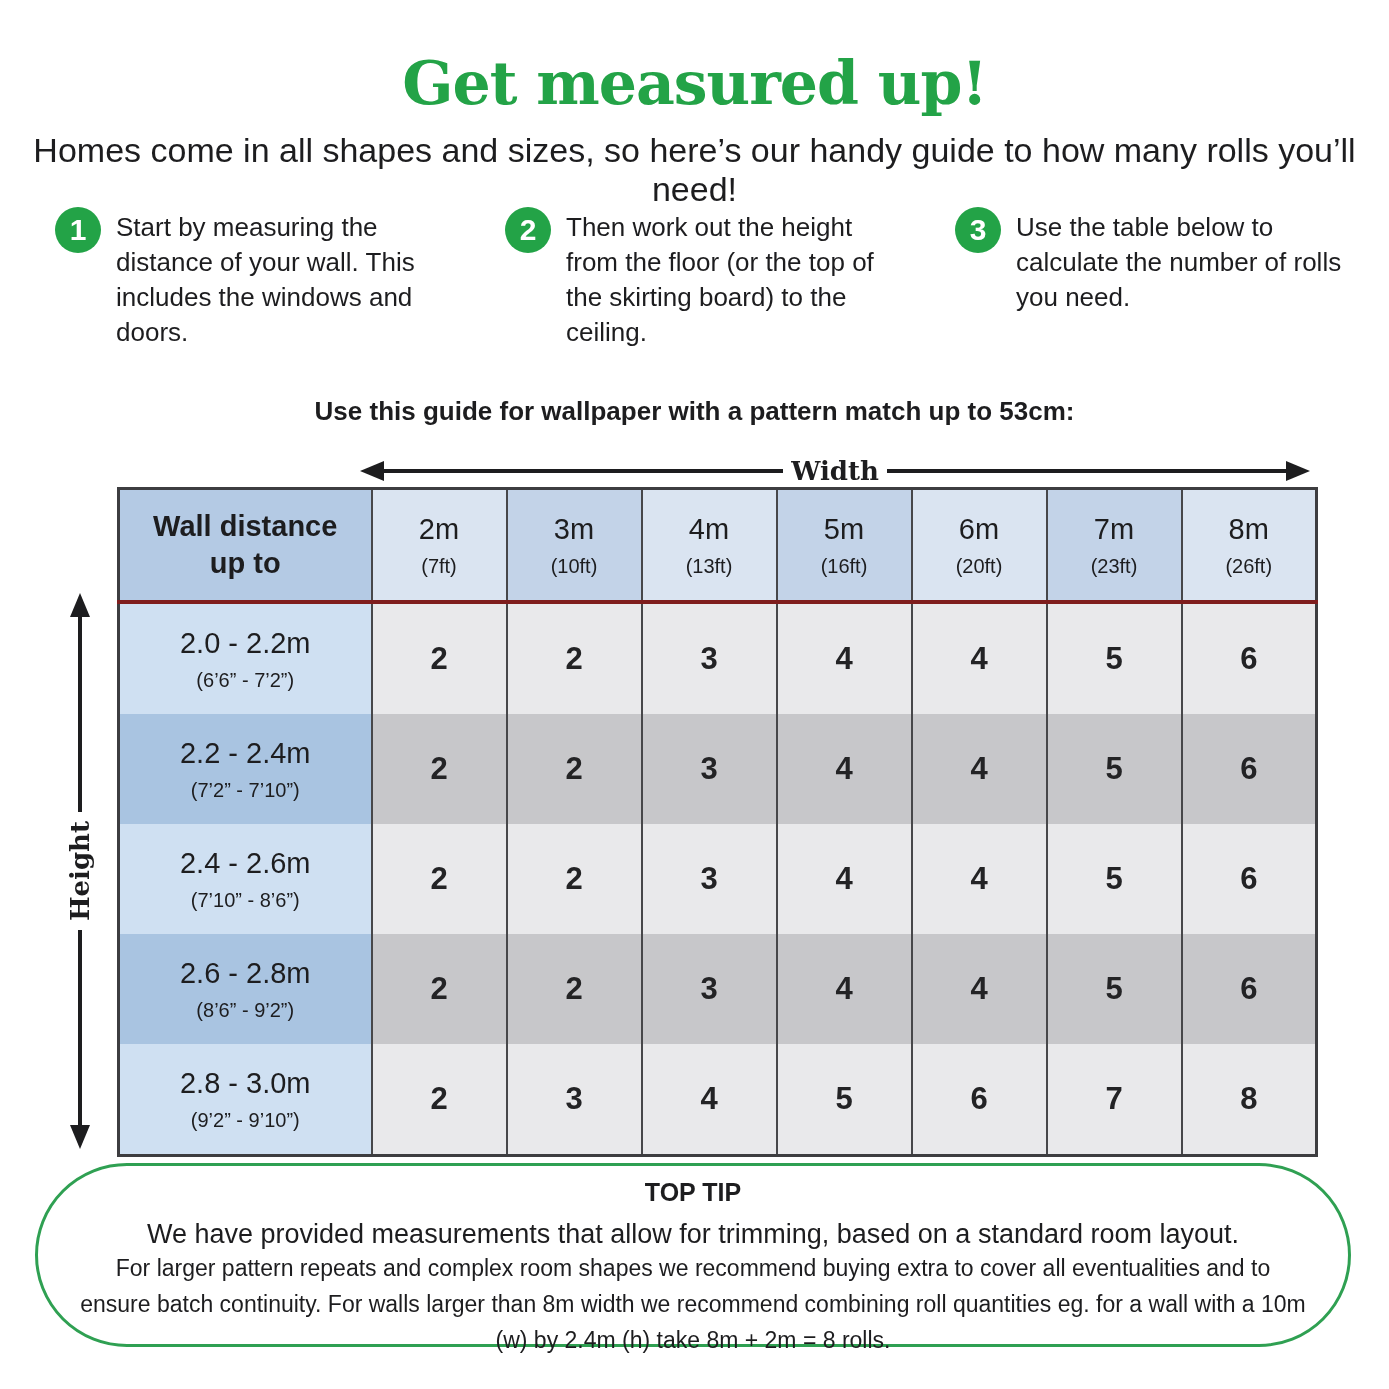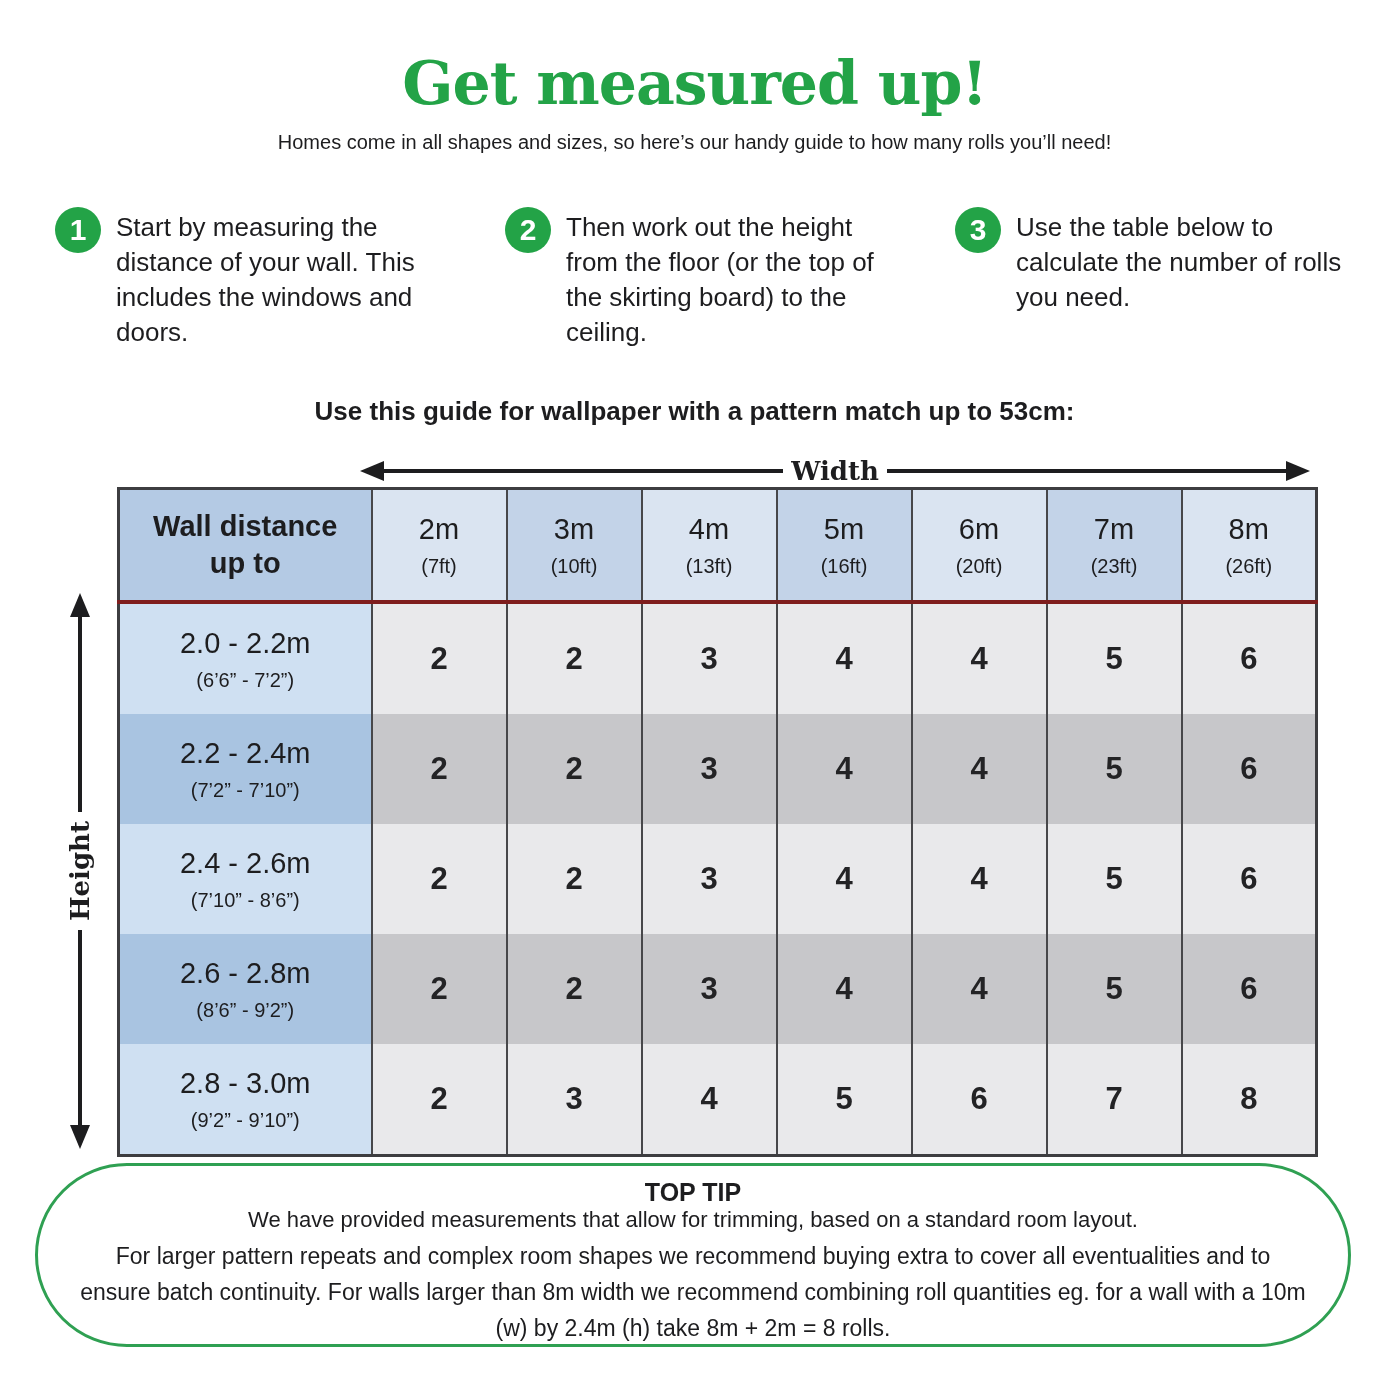--- a/index.html
+++ b/index.html
@@ -8,21 +8,21 @@
     font-family:"Liberation Sans", sans-serif; color:#1d1d1f; overflow:hidden;
   }
   
   .title {
     position:absolute; top:48px; left:0; width:100%; text-align:center;
     font-family:"DejaVu Serif", serif; font-weight:700; font-size:60px;
     letter-spacing:-1px; color:#23a347;
   }
   .subtitle {
     position:absolute; top:131px; left:0; width:100%; text-align:center;
-    font-size:20px;
+    font-size:34px;
   }
   
   .step { position:absolute; top:207px; display:flex; gap:15px; align-items:flex-start; }
   .step-num {
     flex:0 0 auto; width:46px; height:46px; border-radius:50%; background:#23a347;
     color:#ffffff; font-weight:700; font-size:30px;
     display:flex; align-items:center; justify-content:center;
   }
   .step-text { font-size:26px; line-height:35px; padding-top:3px; }
   
@@ -68,22 +68,22 @@
   .d-light { background:#e9e9eb; }
   .d-dark  { background:#c7c7ca; }
   td.val { font-size:31px; font-weight:700; color:#232325; }
   
   .tip {
     position:absolute; top:1163px; left:35px; width:1316px; height:184px;
     border:3px solid #2fa052; border-radius:95px; box-sizing:border-box;
     text-align:center; padding:12px 42px 16px;
   }
   .tip-heading { font-weight:700; font-size:25px; }
-  .tip-line1   { font-size:22px; margin-top:0; }
-  .tip-para    { font-size:23px; line-height:36px; margin-top:5px; }
+  .tip-line1   { font-size:27px; margin-top:12px; }
+  .tip-para    { font-size:23px; line-height:36px; }
 </style>
 </head>
 <body>
 
 <div class="page">
 
   <div class="title">Get measured up!</div>
   <div class="subtitle">Homes come in all shapes and sizes, so here’s our handy guide to how many rolls you’ll need!</div>
 
   <div class="step" style="left:55px; width:405px;">

